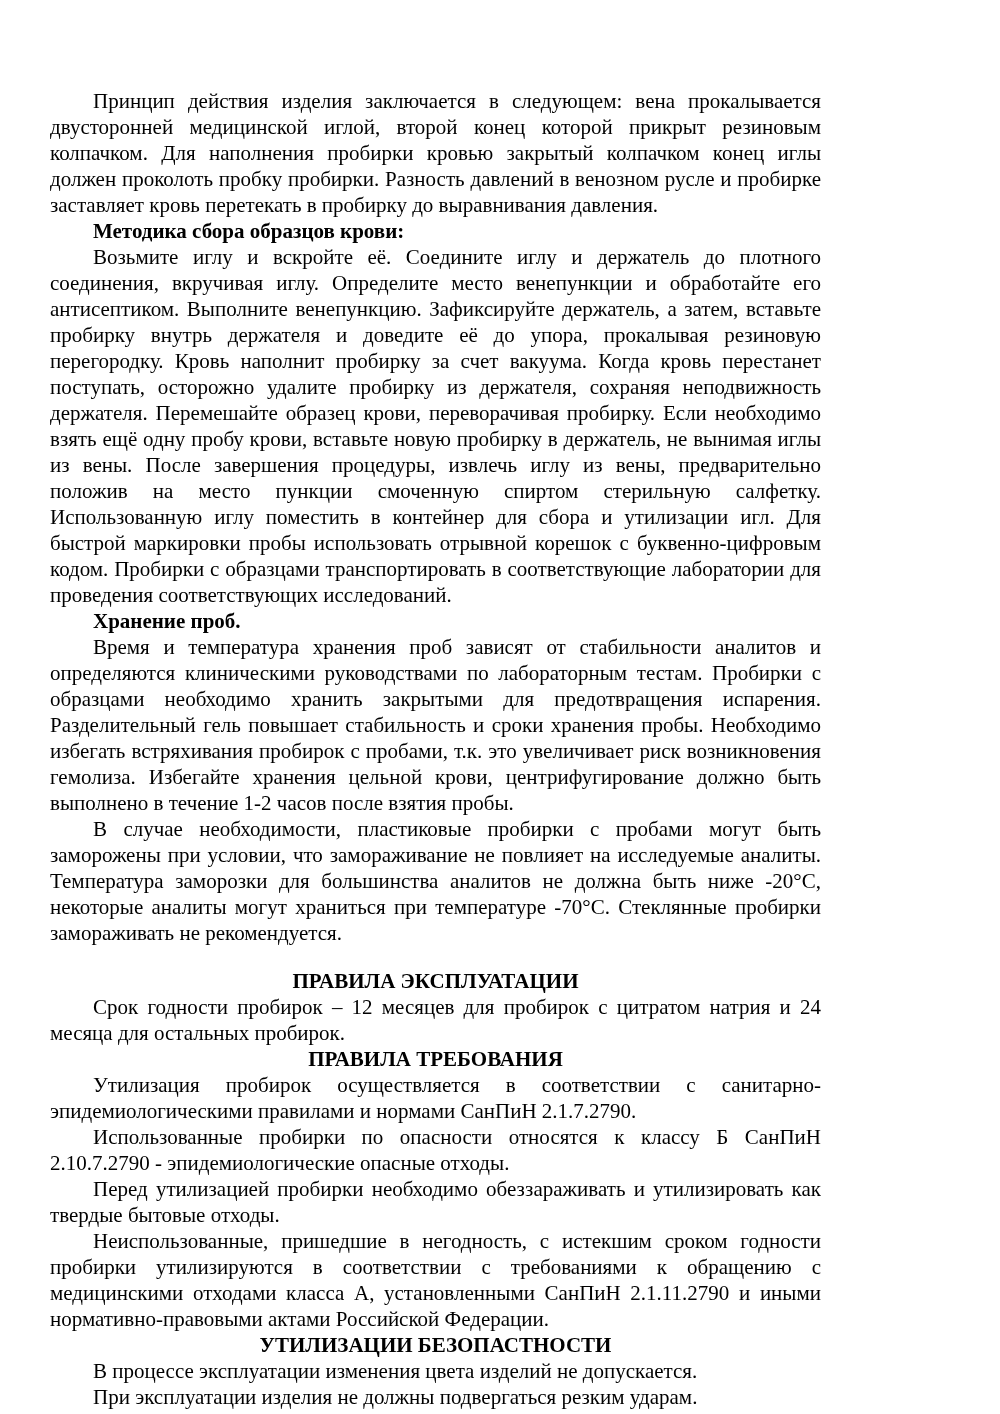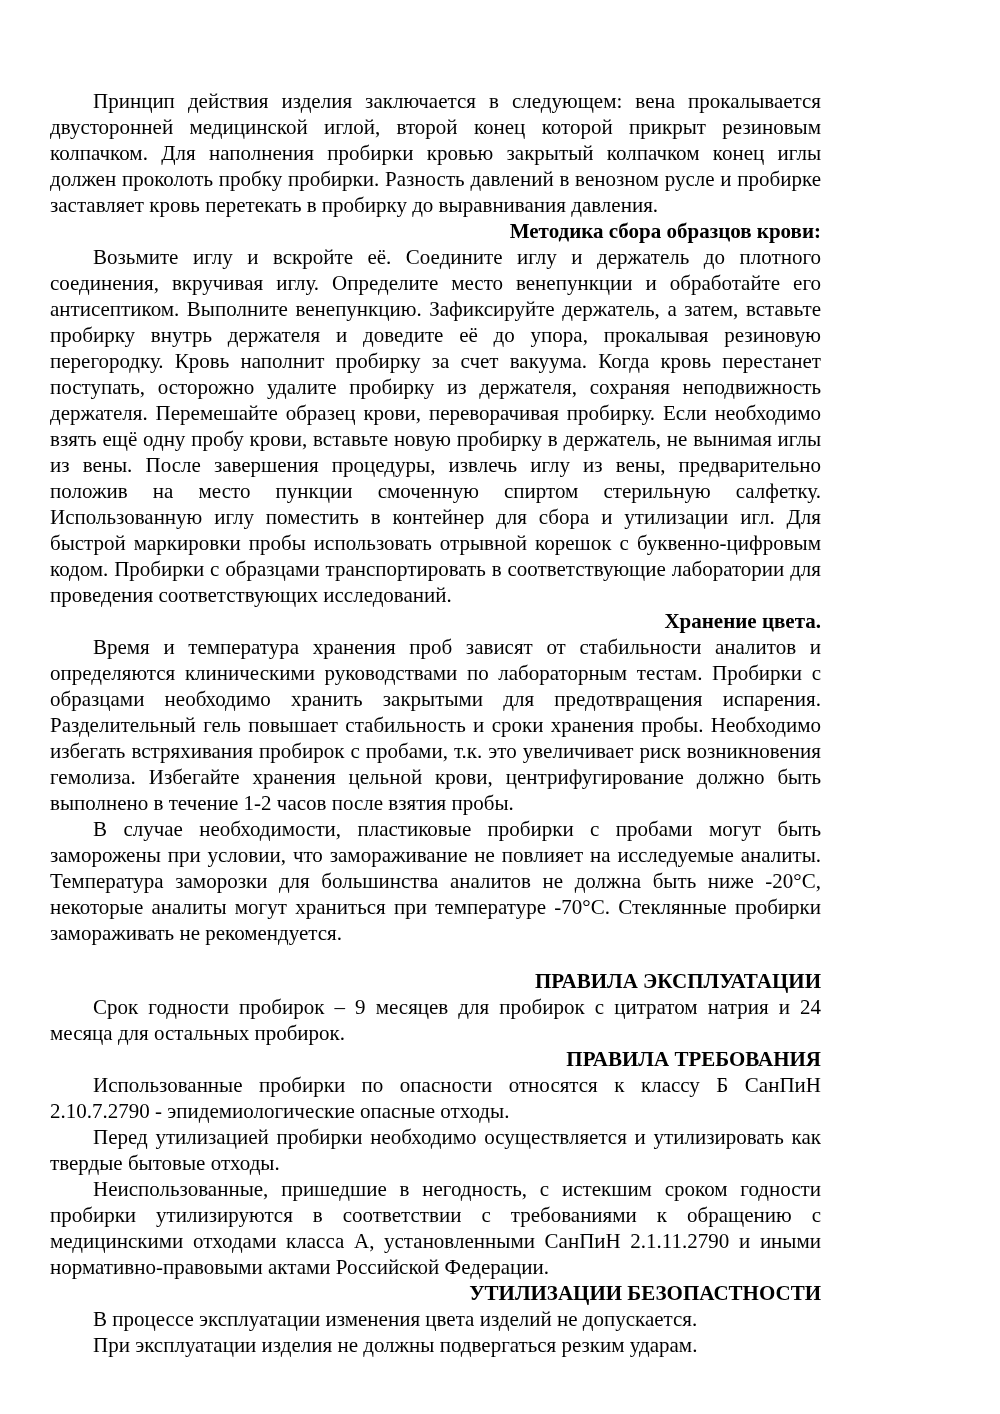--- a/index.html
+++ b/index.html
@@ -23,44 +23,45 @@
   .page p {
     margin: 0;
     padding: 0;
   }
   .para {
     text-align: justify;
     text-indent: 43px;
   }
   .subhead {
     font-weight: bold;
-    text-align: right;
+    text-align: left;
     text-indent: 43px;
   }
   .center-head {
     font-weight: bold;
-    text-align: right;
+    text-align: center;
     text-indent: 0;
   }
   .gap-before {
     margin-top: 22px !important;
   }
 </style>
 </head>
 <body>
 
 <div class="page">
   <p class="para">Принцип действия изделия заключается в следующем: вена прокалывается двусторонней медицинской иглой, второй конец которой прикрыт резиновым колпачком. Для наполнения пробирки кровью закрытый колпачком конец иглы должен проколоть пробку пробирки. Разность давлений в венозном русле и пробирке заставляет кровь перетекать в пробирку до выравнивания давления.</p>
   <p class="subhead">Методика сбора образцов крови:</p>
   <p class="para">Возьмите иглу и вскройте её. Соедините иглу и держатель до плотного соединения, вкручивая иглу. Определите место венепункции и обработайте его антисептиком. Выполните венепункцию. Зафиксируйте держатель, а затем, вставьте пробирку внутрь держателя и доведите её до упора, прокалывая резиновую перегородку. Кровь наполнит пробирку за счет вакуума. Когда кровь перестанет поступать, осторожно удалите пробирку из держателя, сохраняя неподвижность держателя. Перемешайте образец крови, переворачивая пробирку. Если необходимо взять ещё одну пробу крови, вставьте новую пробирку в держатель, не вынимая иглы из вены. После завершения процедуры, извлечь иглу из вены, предварительно положив на место пункции смоченную спиртом стерильную салфетку. Использованную иглу поместить в контейнер для сбора и утилизации игл. Для быстрой маркировки пробы использовать отрывной корешок с буквенно-цифровым кодом. Пробирки с образцами транспортировать в соответствующие лаборатории для проведения соответствующих исследований.</p>
-  <p class="subhead">Хранение цвета.</p>
+  <p class="subhead">Хранение проб.</p>
   <p class="para">Время и температура хранения проб зависят от стабильности аналитов и определяются клиническими руководствами по лабораторным тестам. Пробирки с образцами необходимо хранить закрытыми для предотвращения испарения. Разделительный гель повышает стабильность и сроки хранения пробы. Необходимо избегать встряхивания пробирок с пробами, т.к. это увеличивает риск возникновения гемолиза. Избегайте хранения цельной крови, центрифугирование должно быть выполнено в течение 1-2 часов после взятия пробы.</p>
   <p class="para">В случае необходимости, пластиковые пробирки с пробами могут быть заморожены при условии, что замораживание не повлияет на исследуемые аналиты. Температура заморозки для большинства аналитов не должна быть ниже -20°С, некоторые аналиты могут храниться при температуре -70°С. Стеклянные пробирки замораживать не рекомендуется.</p>
   <p class="center-head gap-before">ПРАВИЛА ЭКСПЛУАТАЦИИ</p>
-  <p class="para">Срок годности пробирок – 9 месяцев для пробирок с цитратом натрия и 24 месяца для остальных пробирок.</p>
+  <p class="para">Срок годности пробирок – 12 месяцев для пробирок с цитратом натрия и 24 месяца для остальных пробирок.</p>
   <p class="center-head">ПРАВИЛА ТРЕБОВАНИЯ</p>
+  <p class="para">Утилизация пробирок осуществляется в соответствии с санитарно-эпидемиологическими правилами и нормами СанПиН 2.1.7.2790.</p>
   <p class="para">Использованные пробирки по опасности относятся к классу Б СанПиН 2.10.7.2790 - эпидемиологические опасные отходы.</p>
-  <p class="para">Перед утилизацией пробирки необходимо осуществляется и утилизировать как твердые бытовые отходы.</p>
+  <p class="para">Перед утилизацией пробирки необходимо обеззараживать и утилизировать как твердые бытовые отходы.</p>
   <p class="para">Неиспользованные, пришедшие в негодность, с истекшим сроком годности пробирки утилизируются в соответствии с требованиями к обращению с медицинскими отходами класса А, установленными СанПиН 2.1.11.2790 и иными нормативно-правовыми актами Российской Федерации.</p>
   <p class="center-head">УТИЛИЗАЦИИ БЕЗОПАСТНОСТИ</p>
   <p class="para">В процессе эксплуатации изменения цвета изделий не допускается.</p>
   <p class="para">При эксплуатации изделия не должны подвергаться резким ударам.</p>
 </div>
 
 </body></html>

